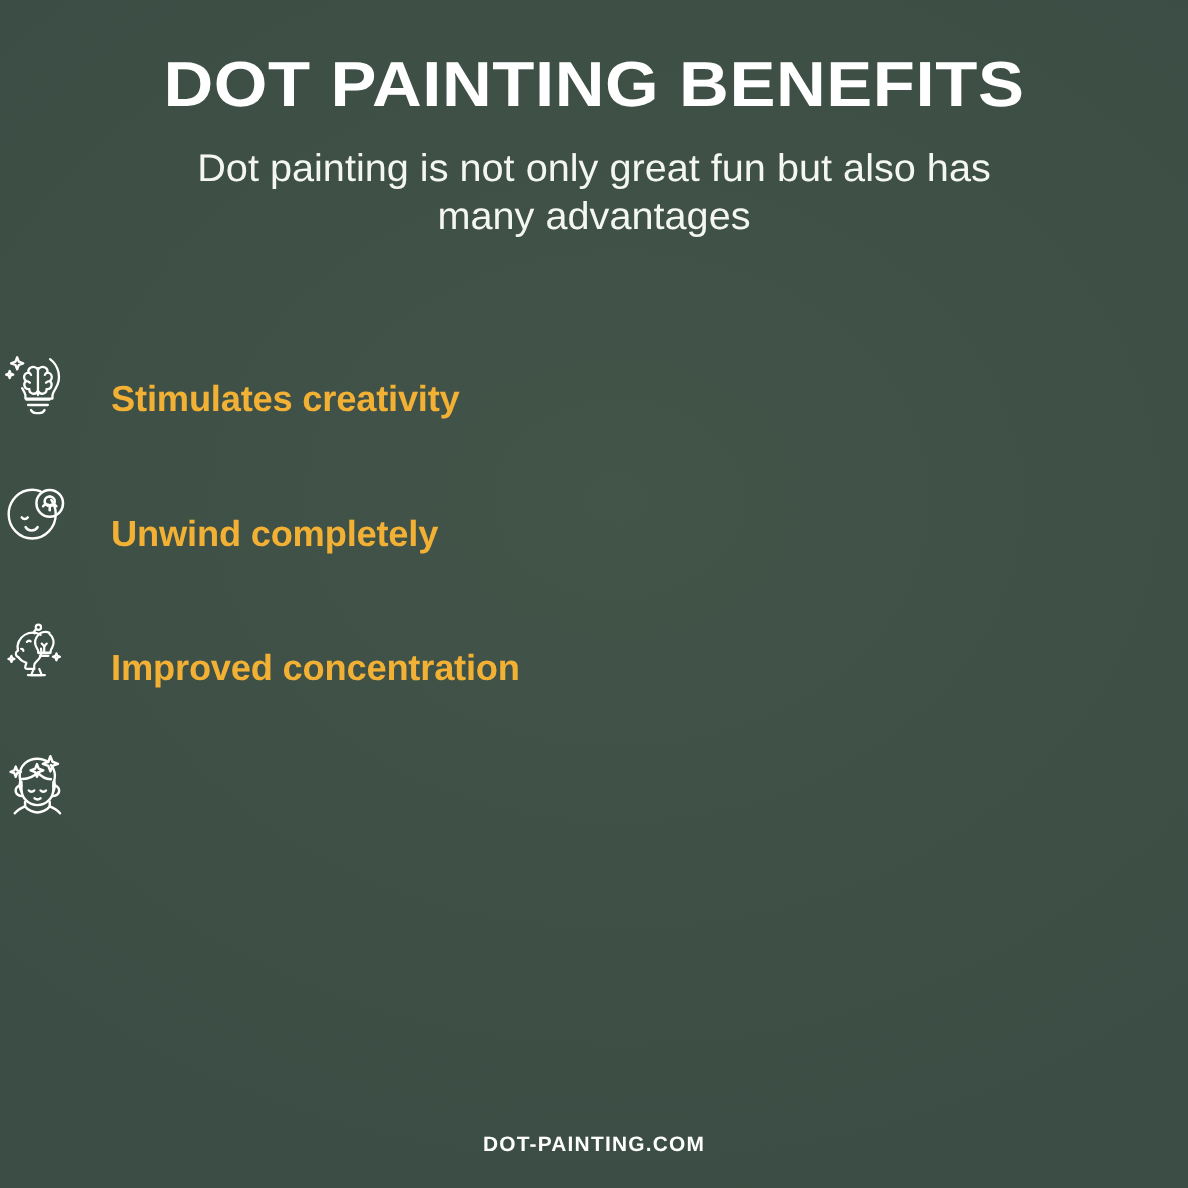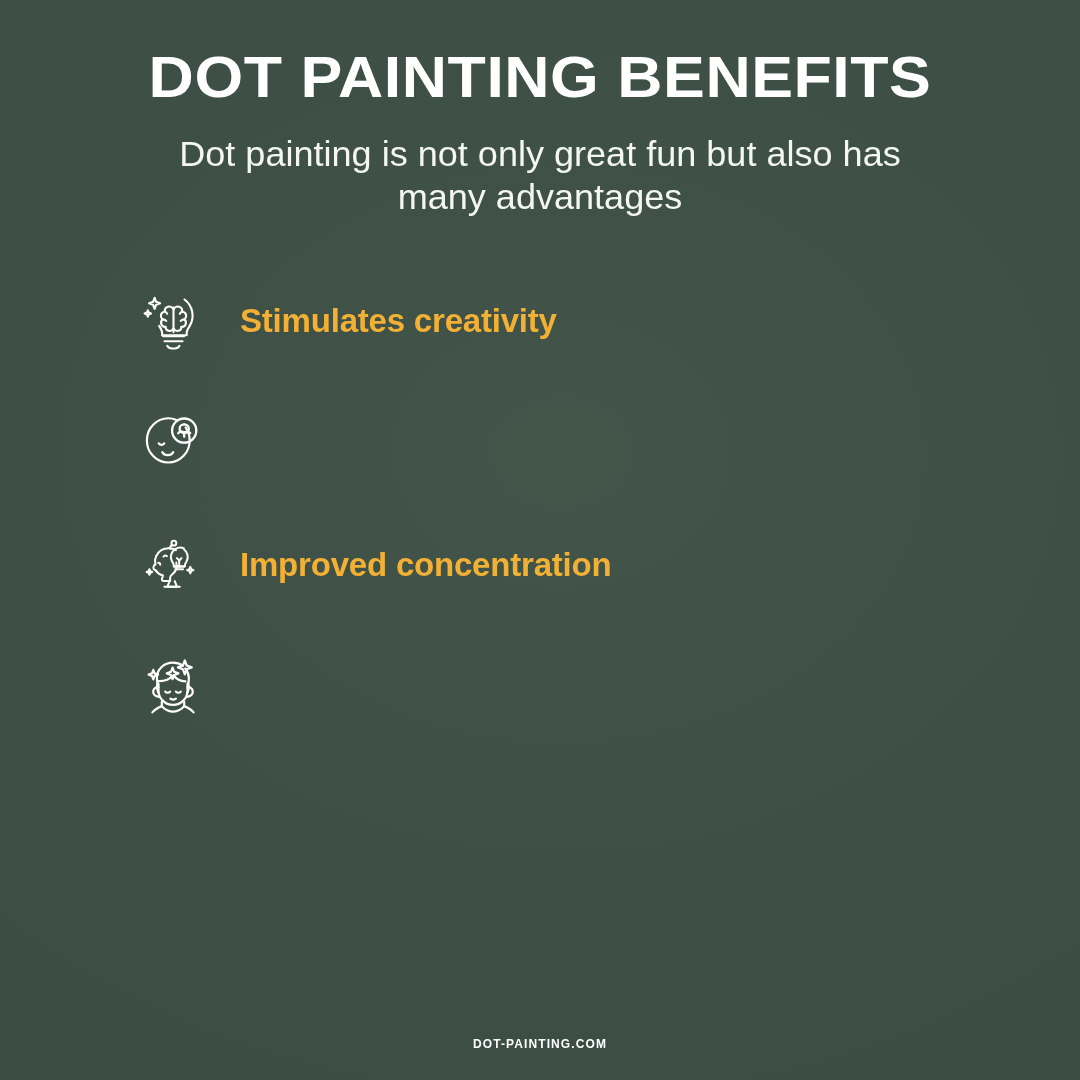--- a/index.html
+++ b/index.html
@@ -58,22 +58,21 @@
   
   .benefits {
     margin-top: 42px;
     width: 1080px;
     display: flex;
     flex-direction: column;
   }
   .benefit-row {
     height: 122px;
     display: flex;
-    align-items: center;
-    padding-left: 139px;
+    align-items: flex-end;
     box-sizing: border-box;
   }
   .benefit-icon {
     width: 68px;
     height: 68px;
     flex: 0 0 68px;
     display: flex;
     align-items: center;
     justify-content: center;
   }
@@ -94,21 +93,21 @@
 
   
   .footer {
     position: absolute;
     left: 0;
     right: 0;
     bottom: 28px;
     text-align: center;
   }
   .footer-text {
-    font-size: 12px;
+    font-size: 19px;
     font-weight: 700;
     letter-spacing: 1.1px;
     color: #ffffff;
   }
 </style>
 </head>
 <body>
 
 <div id="poster">
 
@@ -147,20 +146,21 @@
           <circle cx="44.2" cy="20.6" r="12.1"></circle>
           <path d="M44.2 14.3c-2.6 0-4.6 2-4.6 4.4 0 2 1.3 3.3 2.7 4"></path>
           <path d="M44.2 14.3c2.6 0 4.6 2 4.6 4.4 0 2-1.3 3.3-2.7 4"></path>
           <path d="M44.2 26.8v-4.1"></path>
           <path d="M44.2 22.7c-2 -1.5-4.6-1.2-6 .5"></path>
           <path d="M44.2 22.7c2-1.5 4.6-1.2 6 .5"></path>
           <path d="M18.8 33.4c1.4 1.9 4 1.9 5.4 0"></path>
           <path d="M22.3 42.2c2.2 4 8.7 4 10.9 0"></path>
         </svg>
       </span>
+      <span class="benefit-label">Unwind completely</span>
     </div>
 
     <div class="benefit-row">
       <span class="benefit-icon">
         <svg viewBox="0 0 66 66" fill="none" stroke="#ffffff" stroke-width="2" stroke-linecap="round" stroke-linejoin="round">
           <path d="M36.3 30.6c1 4.4-.6 9-4.2 11.9-1.4 1.1-2 1.9-2 3.4v3.2"></path>
           <path d="M30.1 49.1h-6.3c-1.5 0-2.2-.9-1.8-2.3l1-3.3c-3-.8-5.6-2.6-7.3-5.1"></path>
           <path d="M15.7 38.4c-1.4-.5-2.3-1.7-2.3-3 0-1.3.8-2.4 2-3"></path>
           <path d="M15.4 32.4c-.8-2.8-.5-5.8.8-8.4"></path>
           <path d="M16.2 24c2.4-4.9 7.6-8 13.3-7.8"></path>

